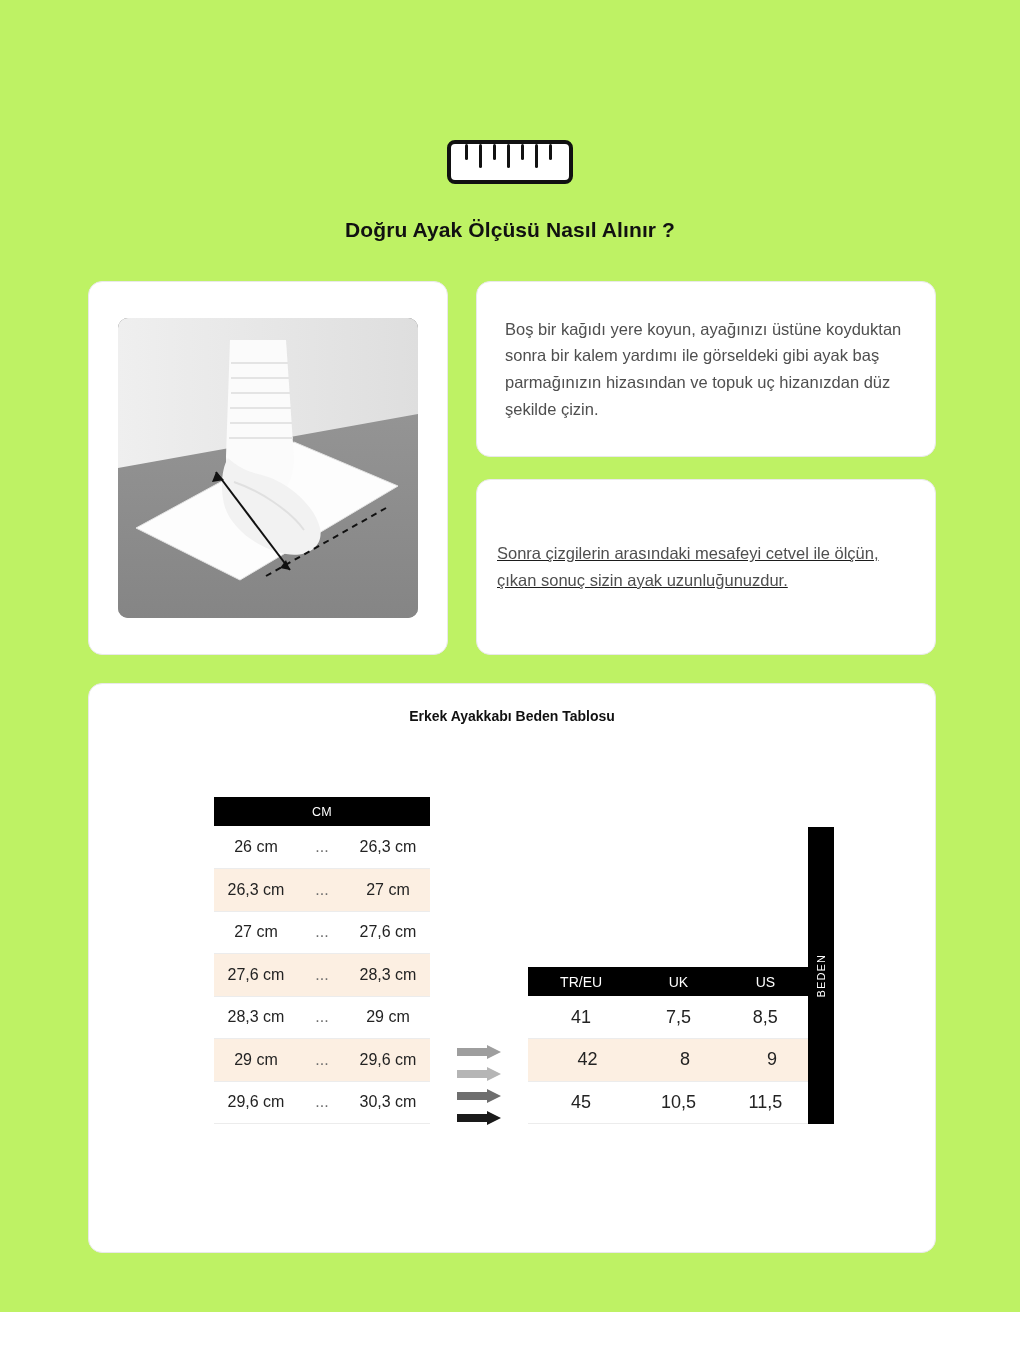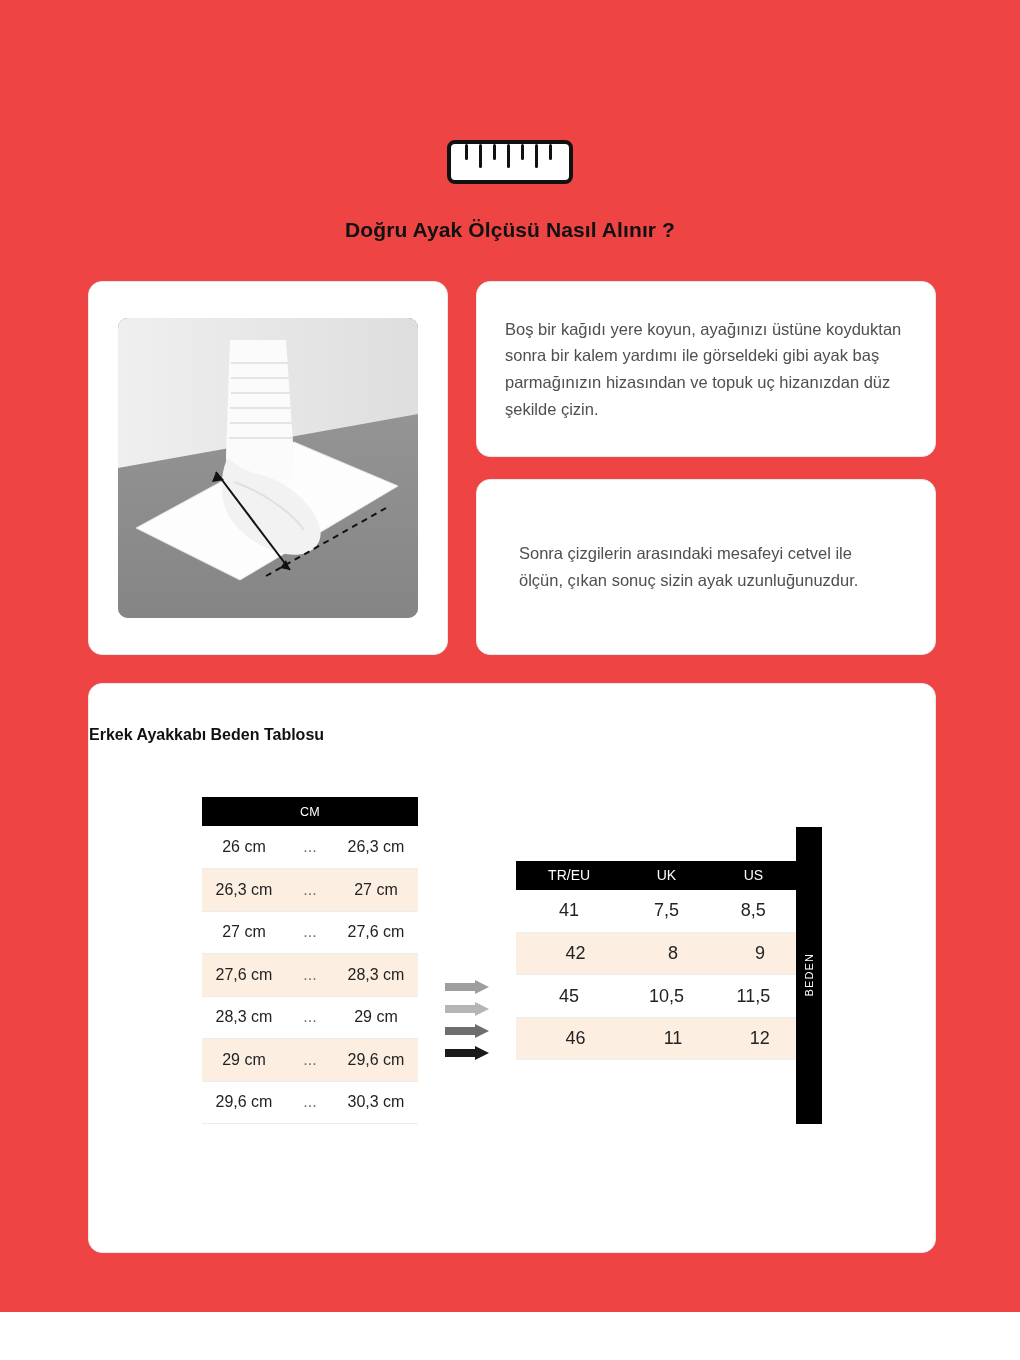--- a/index.html
+++ b/index.html
@@ -8,21 +8,21 @@
     height: 1360px;
     background: #ffffff;
     font-family: "Liberation Sans", sans-serif;
     color: #1d1d1d;
     overflow: hidden;
   }
   .page {
     position: relative;
     width: 1020px;
     height: 1312px;
-    background: #ef4444;
+    background: #bef264;
   }
 
   
   .ruler-wrap {
     position: absolute;
     top: 140px;
     left: 0;
     width: 100%;
     display: flex;
     justify-content: center;
@@ -91,56 +91,57 @@
     flex: 1;
   }
   .text-card-1 {
     height: 176px;
     padding: 24px 28px;
     display: flex;
     align-items: center;
   }
   .text-card-2 {
     height: 176px;
-    padding: 24px 42px;
+    padding: 24px 20px;
     display: flex;
     align-items: center;
+    text-decoration: underline;
   }
   .body-text {
     font-size: 16.5px;
     line-height: 1.62;
     color: #4f4f4f;
   }
 
   
   .size-card {
     position: absolute;
     top: 683px;
     left: 88px;
     width: 848px;
     height: 570px;
     border: 1px solid #e9e9e9;
     border-radius: 14px;
     background: #fff;
   }
   .size-title {
-    margin-top: 42px;
-    text-align: left;
-    font-size: 16px;
+    margin-top: 24px;
+    text-align: center;
+    font-size: 14px;
     font-weight: bold;
     color: #111;
   }
   .tables {
     position: absolute;
     top: 113px;
-    left: 0;
+    left: 12px;
     width: 100%;
     display: flex;
     justify-content: center;
-    align-items: center;
+    align-items: flex-end;
   }
   table {
     border-collapse: collapse;
     font-size: 13.5px;
     color: #232323;
   }
   .cm-table { width: 216px; }
   .cm-table th {
     background: #000;
     color: #fff;
@@ -378,25 +379,20 @@
           <tr class="alt">
             <td>42</td>
             <td>8</td>
             <td>9</td>
           </tr>
           <tr>
             <td>45</td>
             <td>10,5</td>
             <td>11,5</td>
           </tr>
-          <tr class="alt">
-            <td>46</td>
-            <td>11</td>
-            <td>12</td>
-          </tr>
         </tbody>
       </table>
 
       <div class="beden-bar">
         <span>BEDEN</span>
       </div>
 
     </div>
   </div>
 </div>

